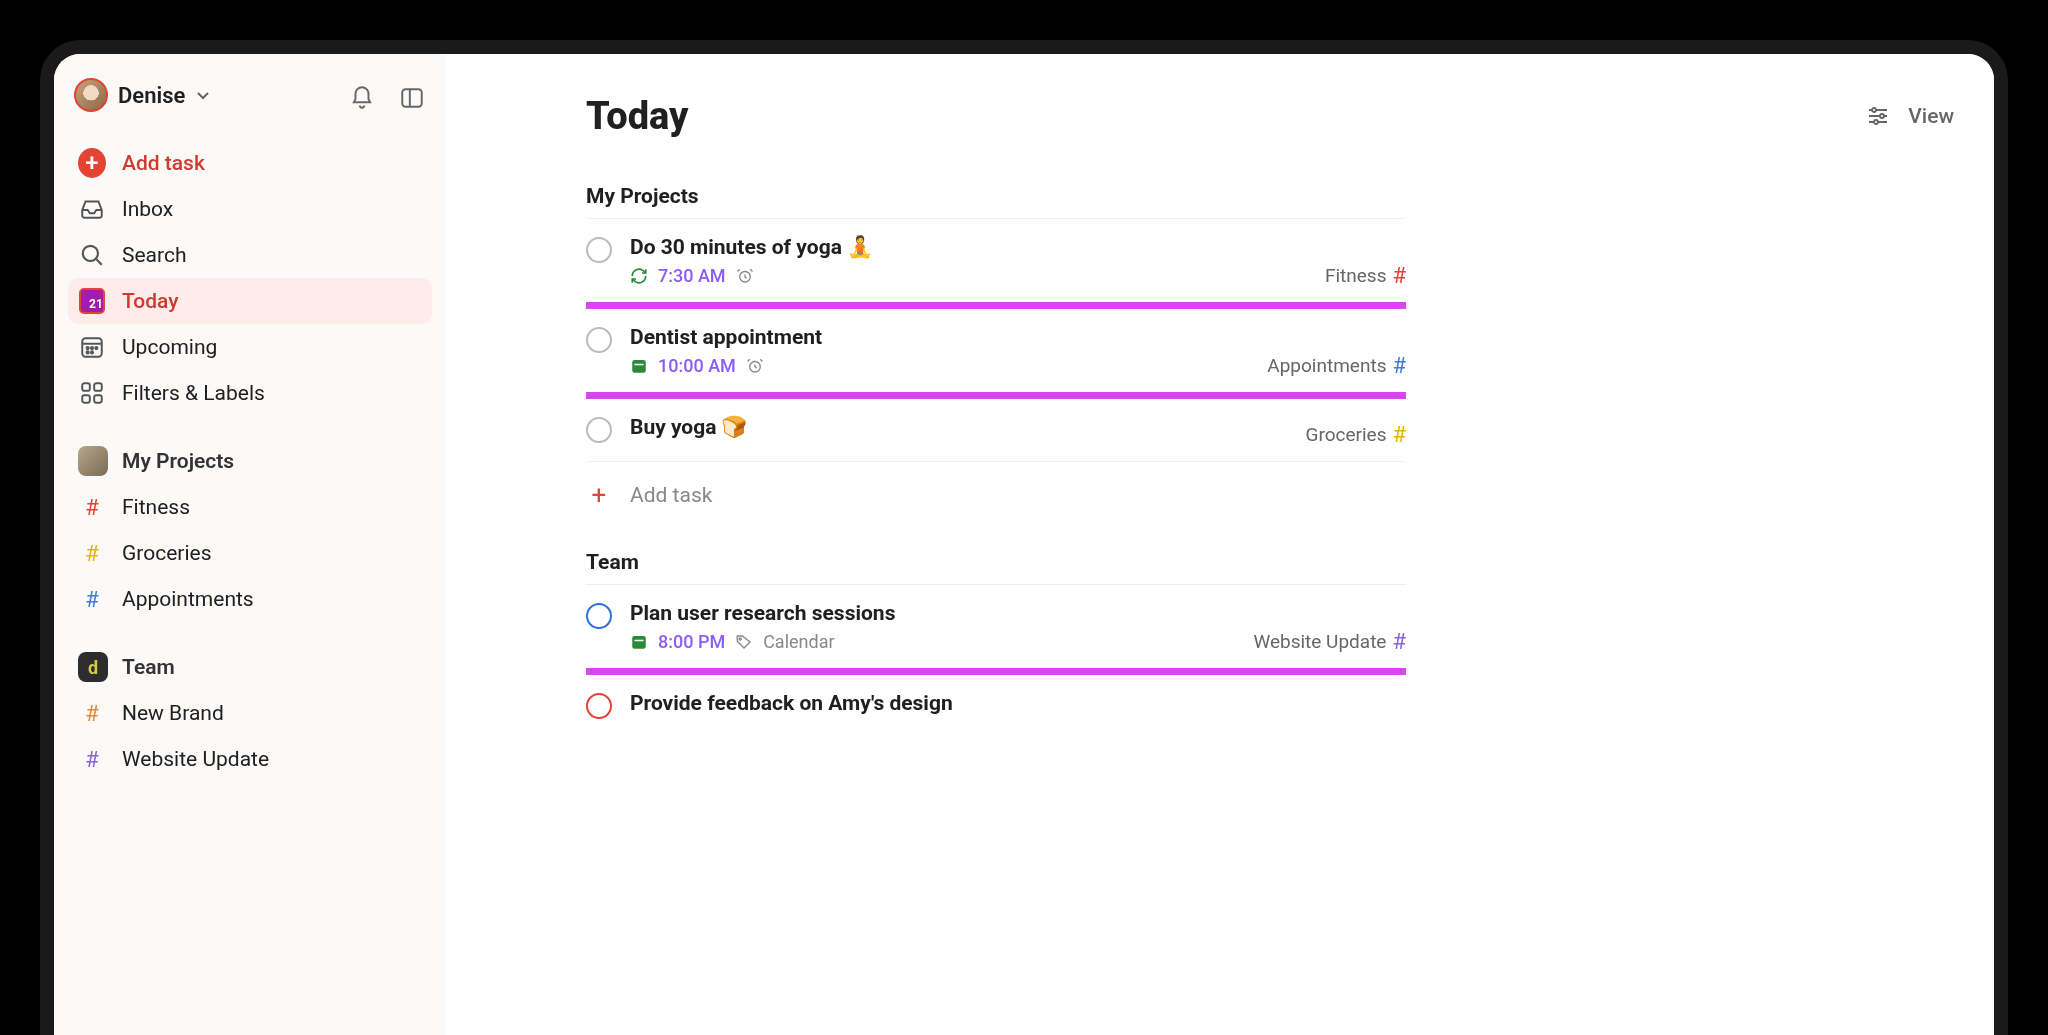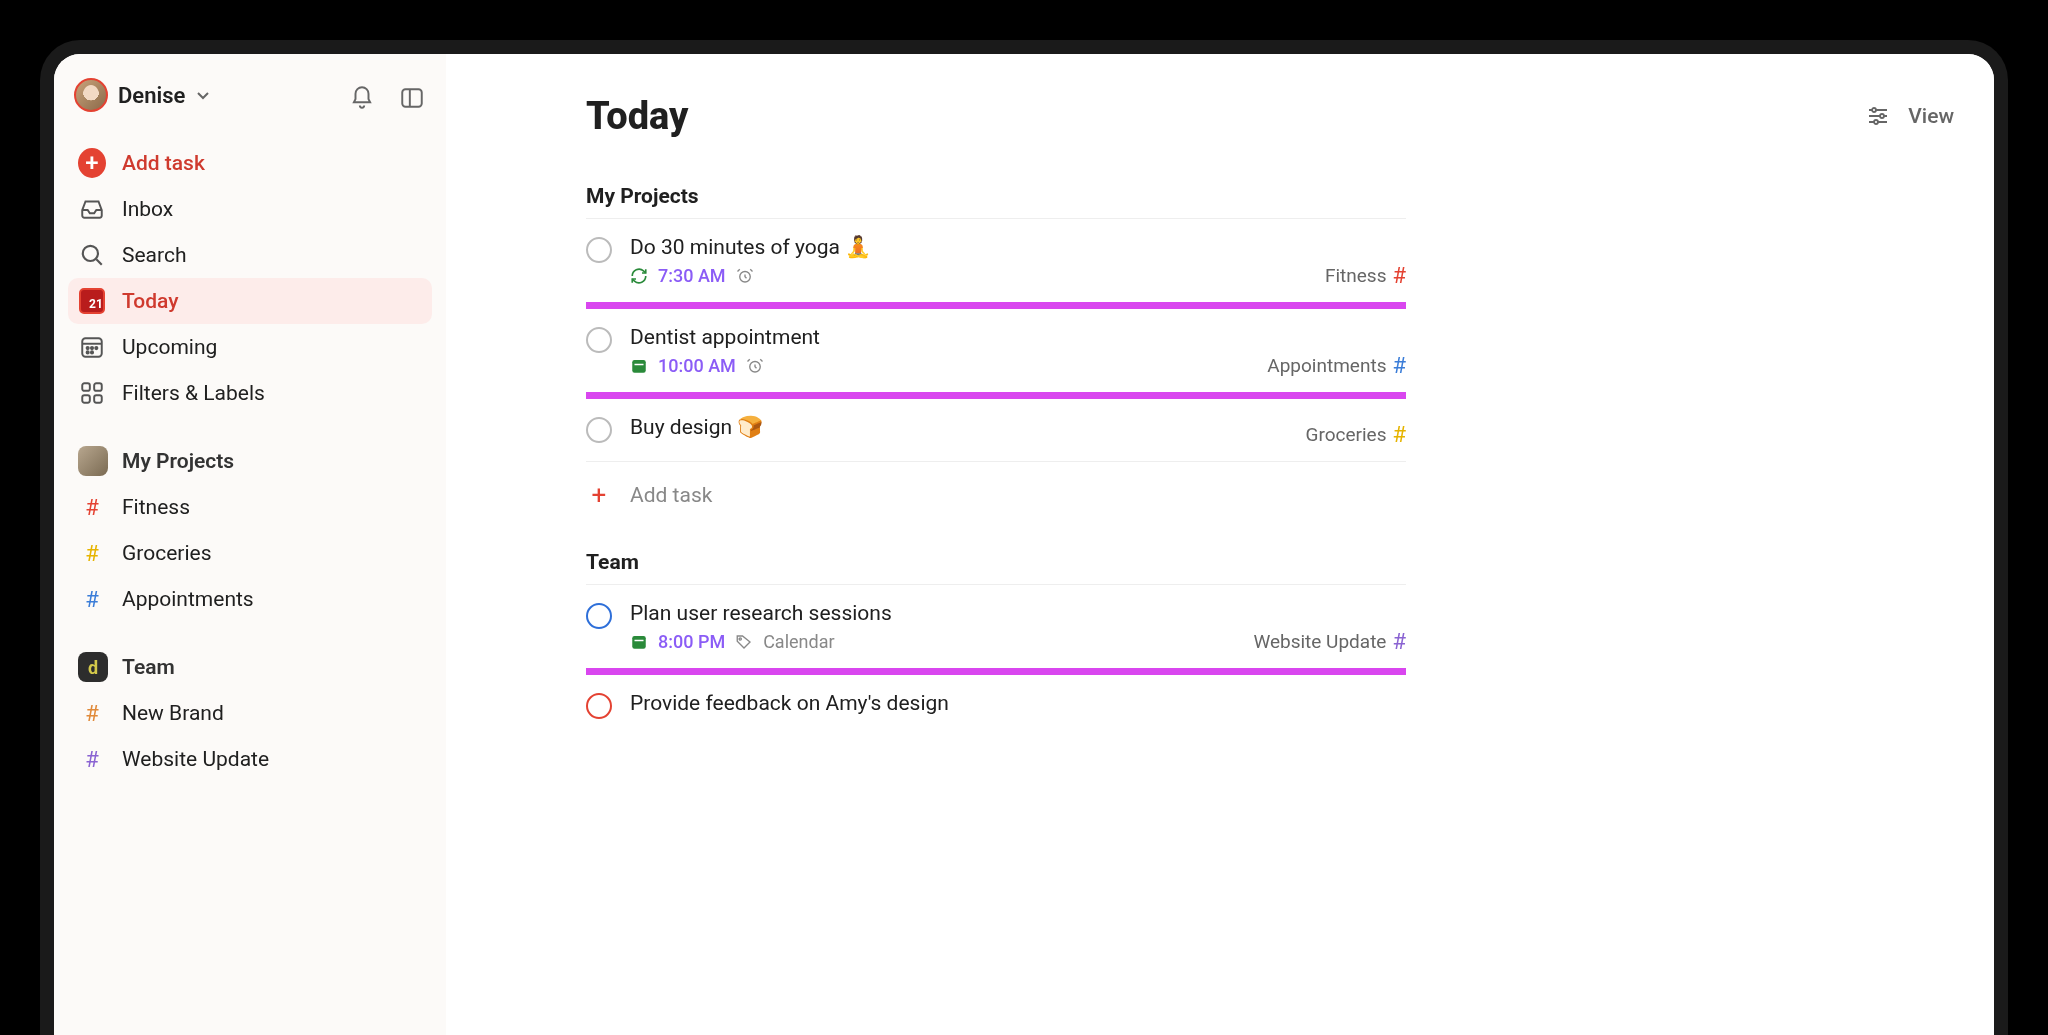--- a/index.html
+++ b/index.html
@@ -79,21 +79,21 @@
     width: 30px; height: 30px; border-radius: 50%;
     background: #e44232; color:#fff; display:flex; align-items:center; justify-content:center;
     font-size: 24px; line-height:1;
   }
   .cal-icon {
     width:26px; height:26px; border:2.5px solid currentColor; border-radius:5px;
     display:flex; align-items:flex-end; justify-content:center;
     font-size:12px; font-weight:700; padding-bottom:1px;
     position:relative;
   }
-  .cal-icon.filled { background:#b91c1c; border-color:#e44232; color:#fff;padding-left:8px; }
+  .cal-icon.filled { background:#a21caf; border-color:#e44232; color:#fff;padding-left:8px; }
   .section-heading {
     display:flex; align-items:center; gap:14px;
     padding: 30px 10px 8px 10px;
     font-weight:600; color:#333;
   }
   .proj-avatar {
     width:30px; height:30px; border-radius:8px;
     background: linear-gradient(135deg,#b8a78f,#7a6a52);
   }
   .team-avatar {
@@ -129,21 +129,21 @@
     position:relative;
   }
   .task:first-of-type { border-top:1px solid #eee; }
   .check {
     width:26px; height:26px; border-radius:50%;
     border:2px solid #bbb; flex-shrink:0; margin-top:2px; cursor:pointer;
   }
   .check.blue{ border-color:#2e6fd9; border-width:2.5px;}
   .check.red{ border-color:#e44232; border-width:2.5px;}
   .task-body { flex:1; }
-  .task-title { font-size:21px; color:#202020; margin-bottom:6px; }
+  .task-title { font-size:21px; color:#202020; margin-bottom:6px;font-weight:bold; }
   .task-meta { display:flex; align-items:center; gap:10px; font-size:18px; }
   .meta-green{ color:#8b5cf6; font-weight:500;}
   .meta-gray{ color:#888;}
   .task-tag {
     position:absolute; right:0; bottom:14px;
     font-size:19px; color:#666; display:flex; align-items:center; gap:6px;
   }
   .add-task-row {
     display:flex; align-items:center; gap:18px;
     padding: 18px 0 40px 0;
@@ -347,21 +347,21 @@
         </div>
         <div class="task-tag">
           <span>Appointments</span>
           <span class="hash blue">#</span>
         </div>
       </div>
 
       <div class="task">
         <div class="check"></div>
         <div class="task-body">
-          <div class="task-title">Buy design 🍞</div>
+          <div class="task-title">Buy yoga 🍞</div>
         </div>
         <div class="task-tag">
           <span>Groceries</span>
           <span class="hash yellow">#</span>
         </div>
       </div>
 
       <div class="add-task-row">
         <span class="plus-thin">+</span>
         <span>Add task</span>

